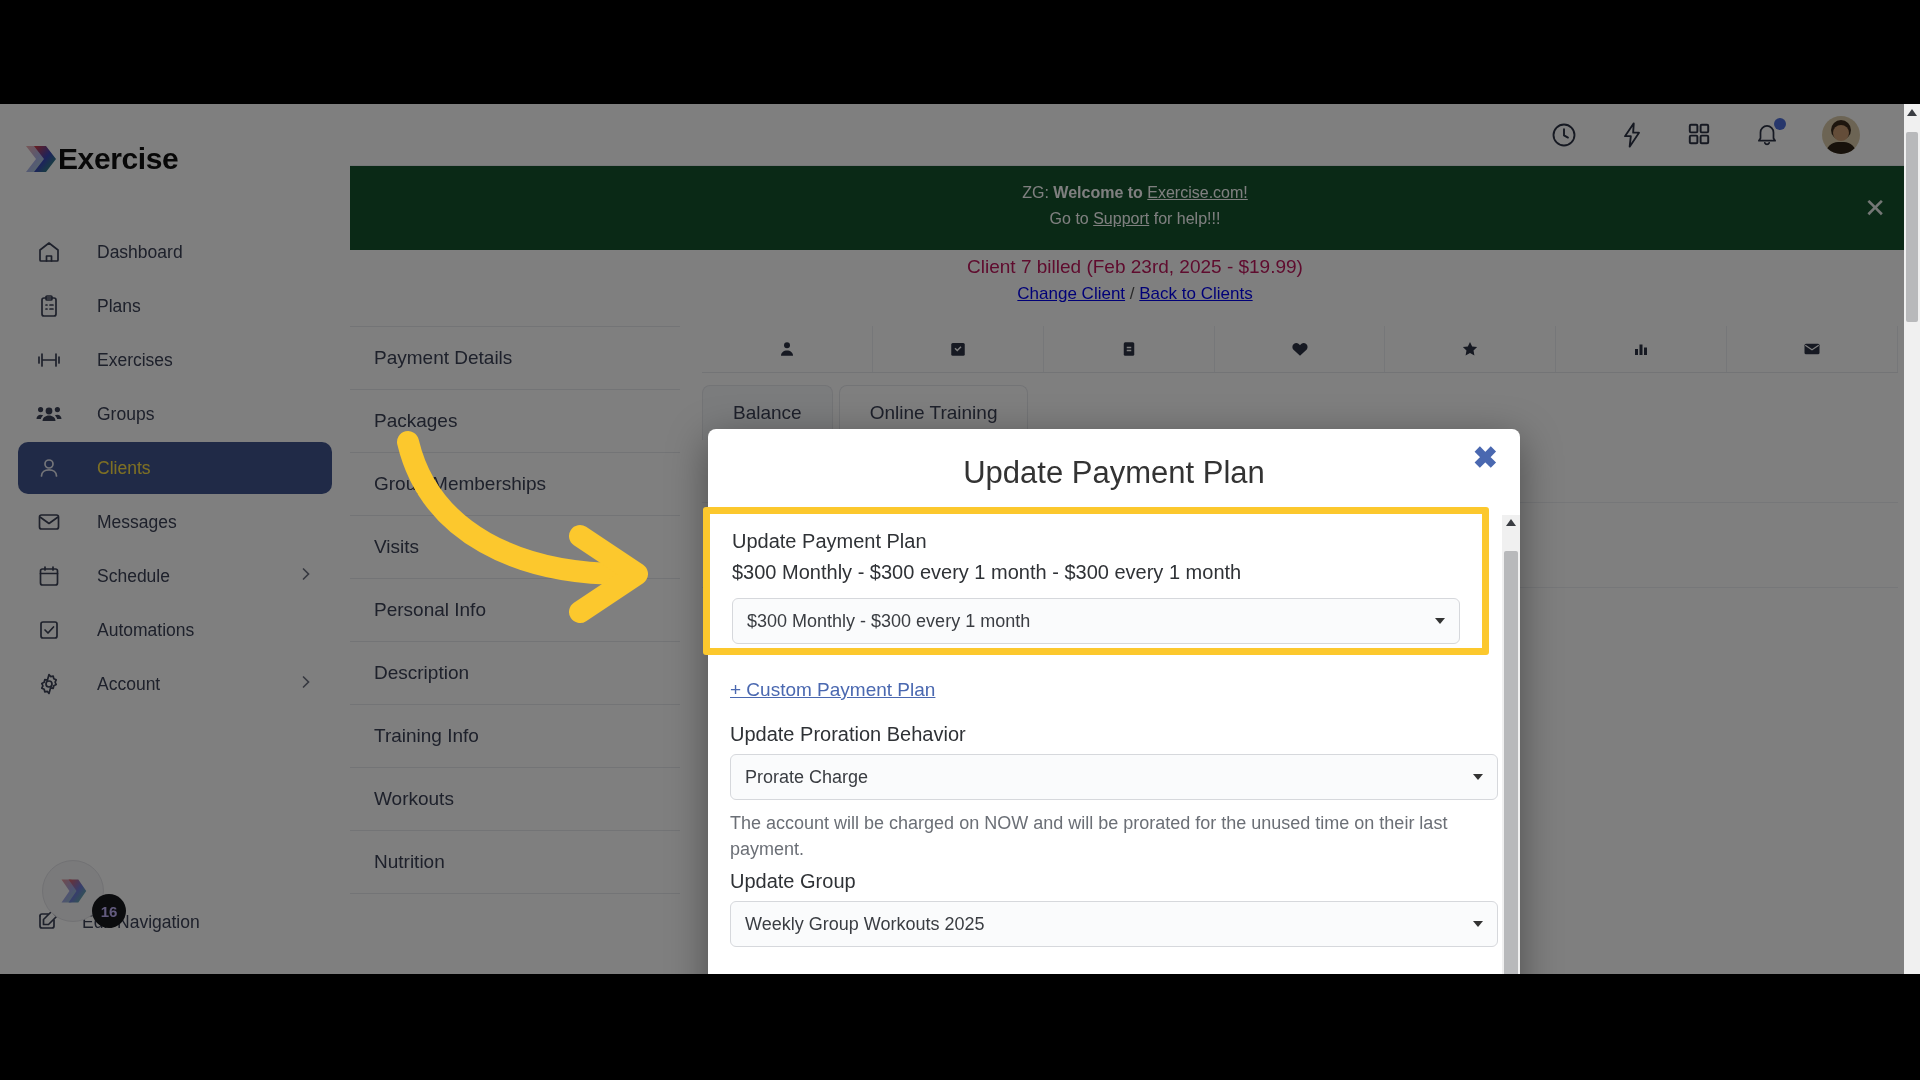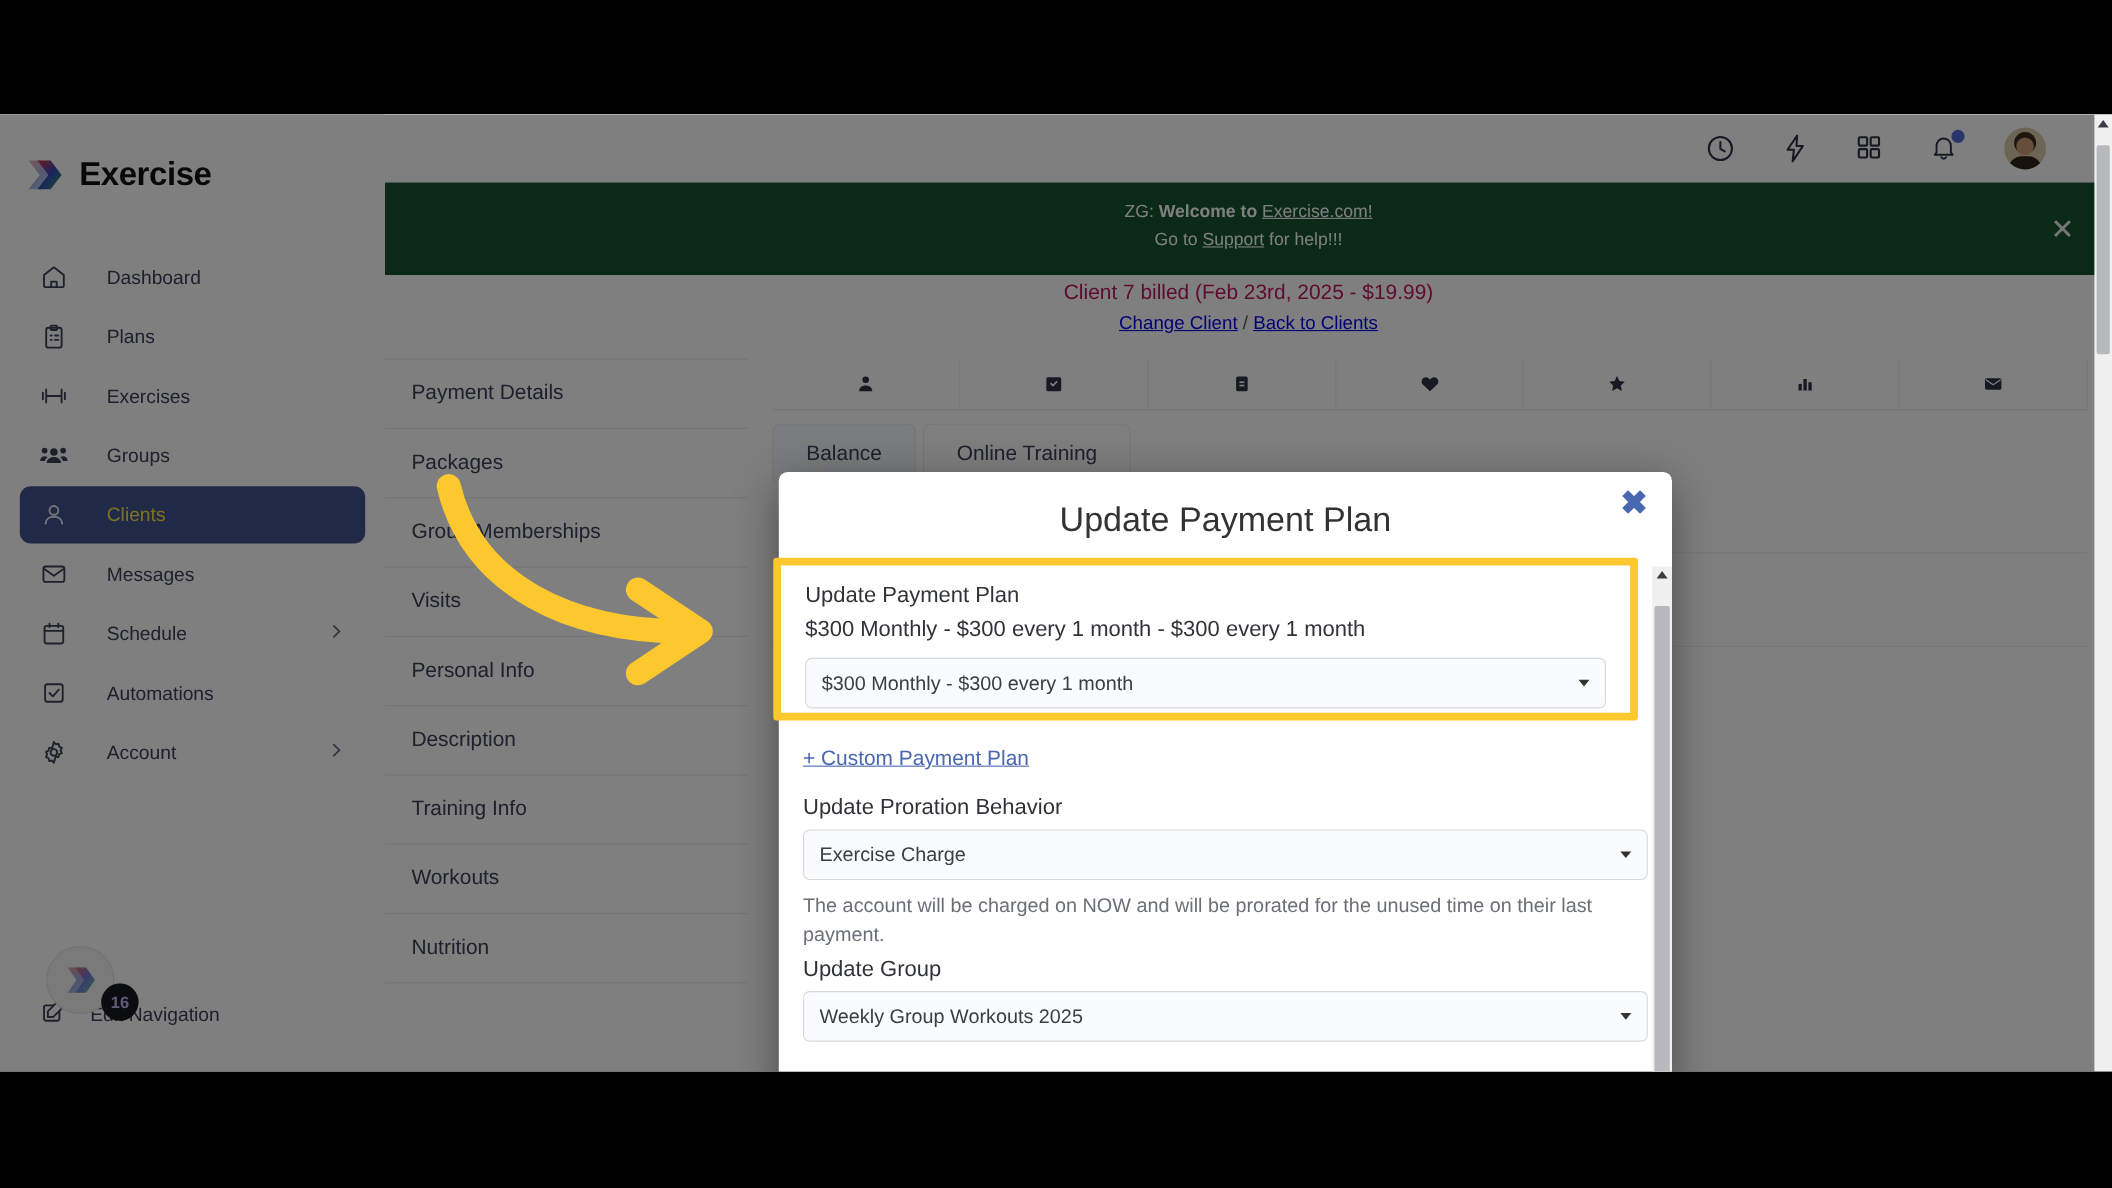--- a/index.html
+++ b/index.html
@@ -17,21 +17,21 @@
     position:absolute; left:0; top:104px; width:1920px; height:870px;
     background:#ffffff; overflow:hidden;
   }
 
   
   .sidebar {
     position:absolute; left:0; top:0; width:350px; height:870px;
     background:#ffffff;
     display:flex; flex-direction:column;
   }
-  .brand { display:flex; align-items:center; gap:14px; padding:38px 0 0 24px; }
+  .brand { display:flex; align-items:center; padding:38px 0 0 24px; }
   .brand-logo { width:34px; height:34px; position:relative; }
   .brand-name { font-size:30px; font-weight:700; color:#111; letter-spacing:-0.4px; }
 
   .nav { margin-top:50px; padding:0 18px; display:flex; flex-direction:column; gap:2px; }
   .nav-item {
     display:flex; align-items:center; gap:35px;
     height:52px; padding:0 18px; border-radius:10px;
     color:#3c4257; font-size:17.5px; cursor:pointer; position:relative;
   }
   .nav-item .ico { width:26px; height:26px; display:flex; align-items:center; justify-content:center; flex:0 0 26px; }
@@ -543,21 +543,21 @@
 
       <div class="modal-body">
         
         <div style="height:150px"></div>
 
         <a href="#" class="custom-link">+ Custom Payment Plan</a>
 
         <div>
           <div class="field-label">Update Proration Behavior</div>
           <div class="sel">
-            <span>Exercise Charge</span>
+            <span>Prorate Charge</span>
             <span class="caret"></span>
           </div>
           <div class="helper-text">The account will be charged on NOW and will be prorated for the unused time on their last payment.</div>
         </div>
 
         <div class="group-block">
           <div class="field-label">Update Group</div>
           <div class="sel">
             <span>Weekly Group Workouts 2025</span>
             <span class="caret"></span>

